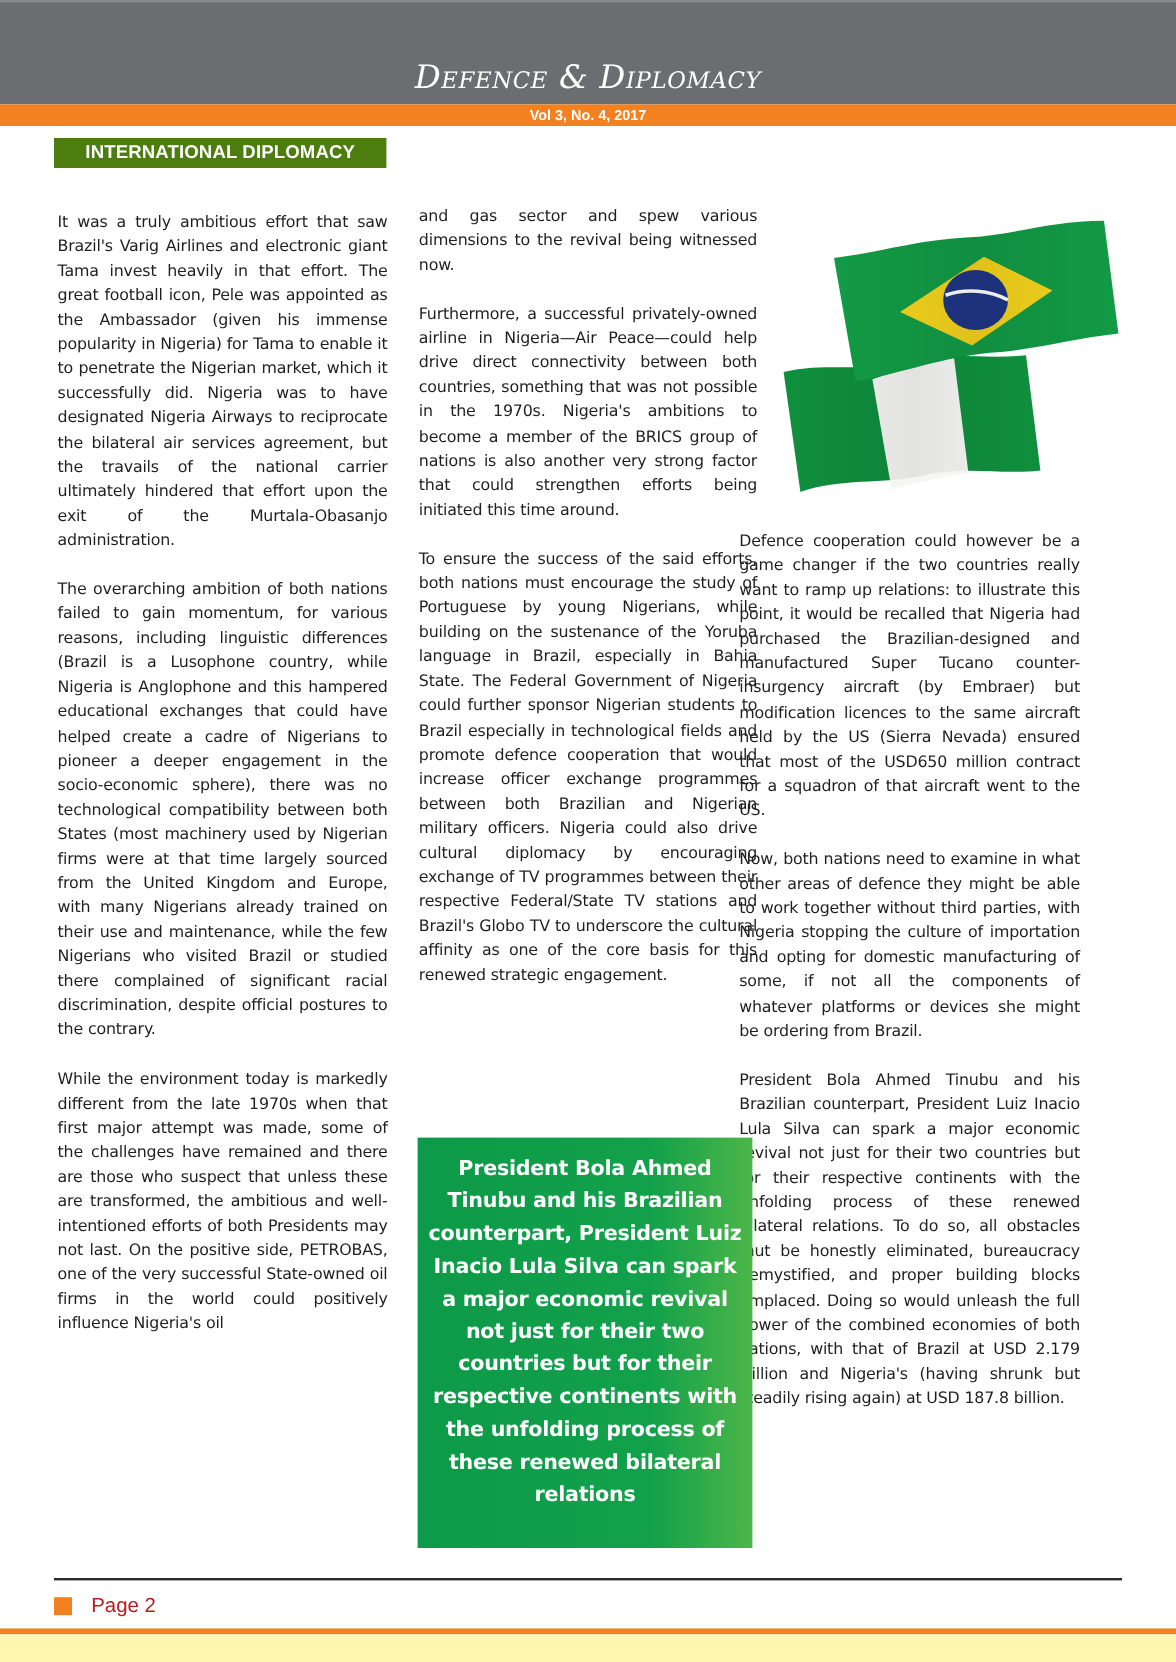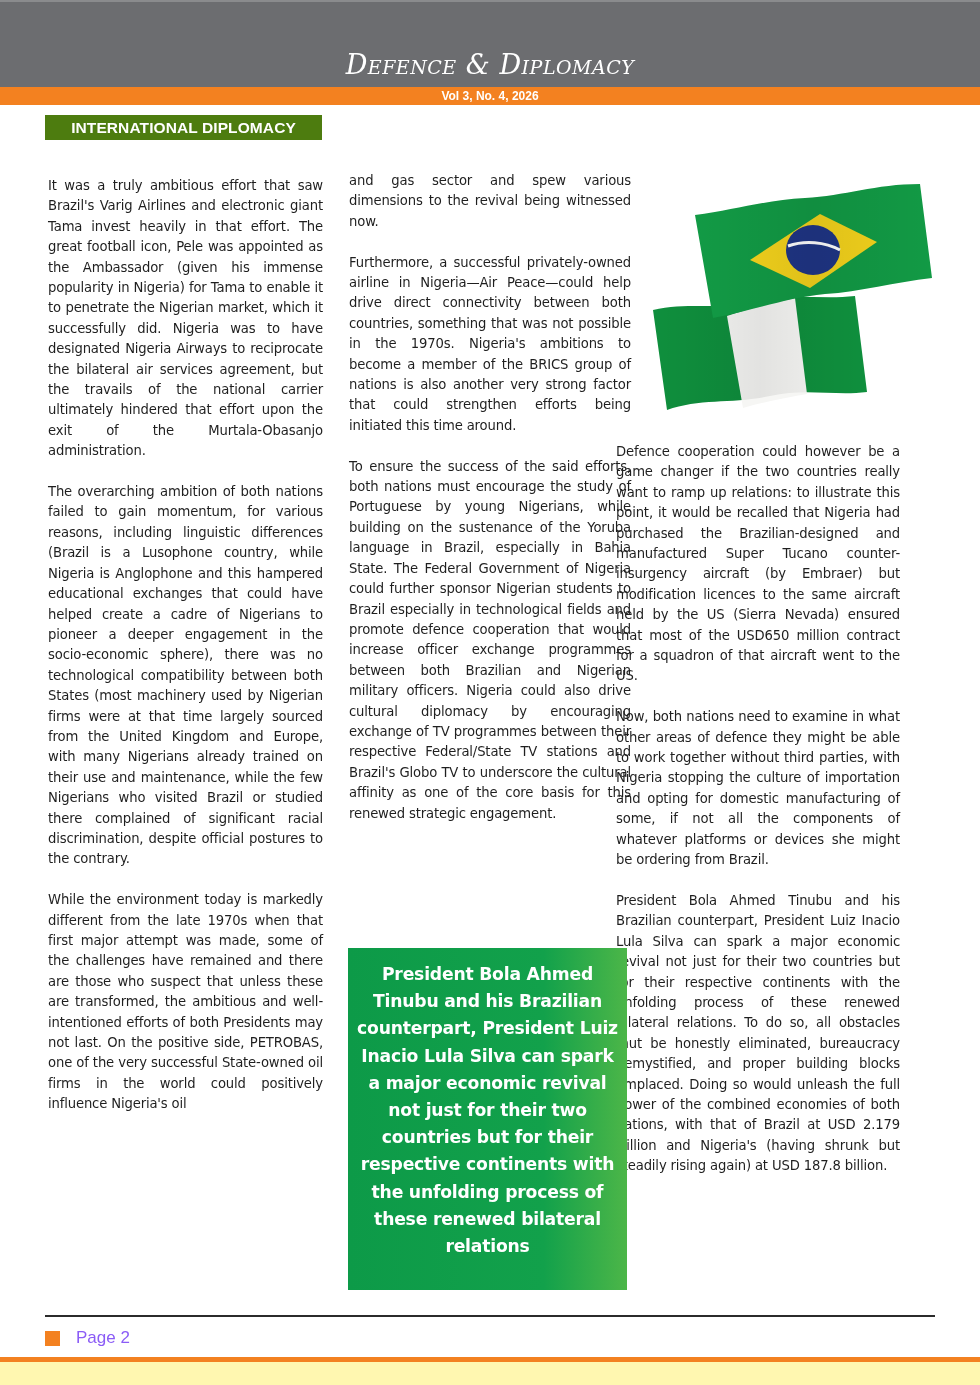--- a/index.html
+++ b/index.html
@@ -68,38 +68,38 @@
       position: absolute; left: 45px; top: 1315px; width: 890px; height: 1.5px;
       background: #2b2b2b;
     }
     .page-marker {
       position: absolute; left: 45px; top: 1331px; width: 15px; height: 15px;
       background: #f38120;
     }
     .page-label {
       position: absolute; left: 76px; top: 1327px;
       font-family: "Liberation Sans", sans-serif; font-size: 17px; line-height: 22px;
-      color: #8b5cf6;
+      color: #b91c1c;
     }
     .bottom-orange {
       position: absolute; left: 0; top: 1357px; width: 980px; height: 5px;
       background: #f38120;
     }
     .bottom-band {
       position: absolute; left: 0; top: 1362px; width: 980px; height: 23px;
       background: #fff7b0;
     }
   </style>
 </head>
 <body>
 
 <div class="masthead">
   <div class="masthead-title">Defence &amp; Diplomacy</div>
 </div>
-<div class="volume-bar">Vol 3, No. 4, 2026</div>
+<div class="volume-bar">Vol 3, No. 4, 2017</div>
 <div class="section-tag">INTERNATIONAL DIPLOMACY</div>
 
 <div class="col col-1">
   <p>It was a truly ambitious effort that saw Brazil's Varig Airlines and electronic giant Tama invest heavily in that effort. The great football icon, Pele was appointed as the Ambassador (given his immense popularity in Nigeria) for Tama to enable it to penetrate the Nigerian market, which it successfully did. Nigeria was to have designated Nigeria Airways to reciprocate the bilateral air services agreement, but the travails of the national carrier ultimately hindered that effort upon the exit of the Murtala-Obasanjo administration.</p>
   <p>The overarching ambition of both nations failed to gain momentum, for various reasons, including linguistic differences (Brazil is a Lusophone country, while Nigeria is Anglophone and this hampered educational exchanges that could have helped create a cadre of Nigerians to pioneer a deeper engagement in the socio-economic sphere), there was no technological compatibility between both States (most machinery used by Nigerian firms were at that time largely sourced from the United Kingdom and Europe, with many Nigerians already trained on their use and maintenance, while the few Nigerians who visited Brazil or studied there complained of significant racial discrimination, despite official postures to the contrary.</p>
   <p>While the environment today is markedly different from the late 1970s when that first major attempt was made, some of the challenges have remained and there are those who suspect that unless these are transformed, the ambitious and well-intentioned efforts of both Presidents may not last. On the positive side, PETROBAS, one of the very successful State-owned oil firms in the world could positively influence Nigeria's oil</p>
 </div>
 
 <div class="col col-2">
   <p>and gas sector and spew various dimensions to the revival being witnessed now.</p>

